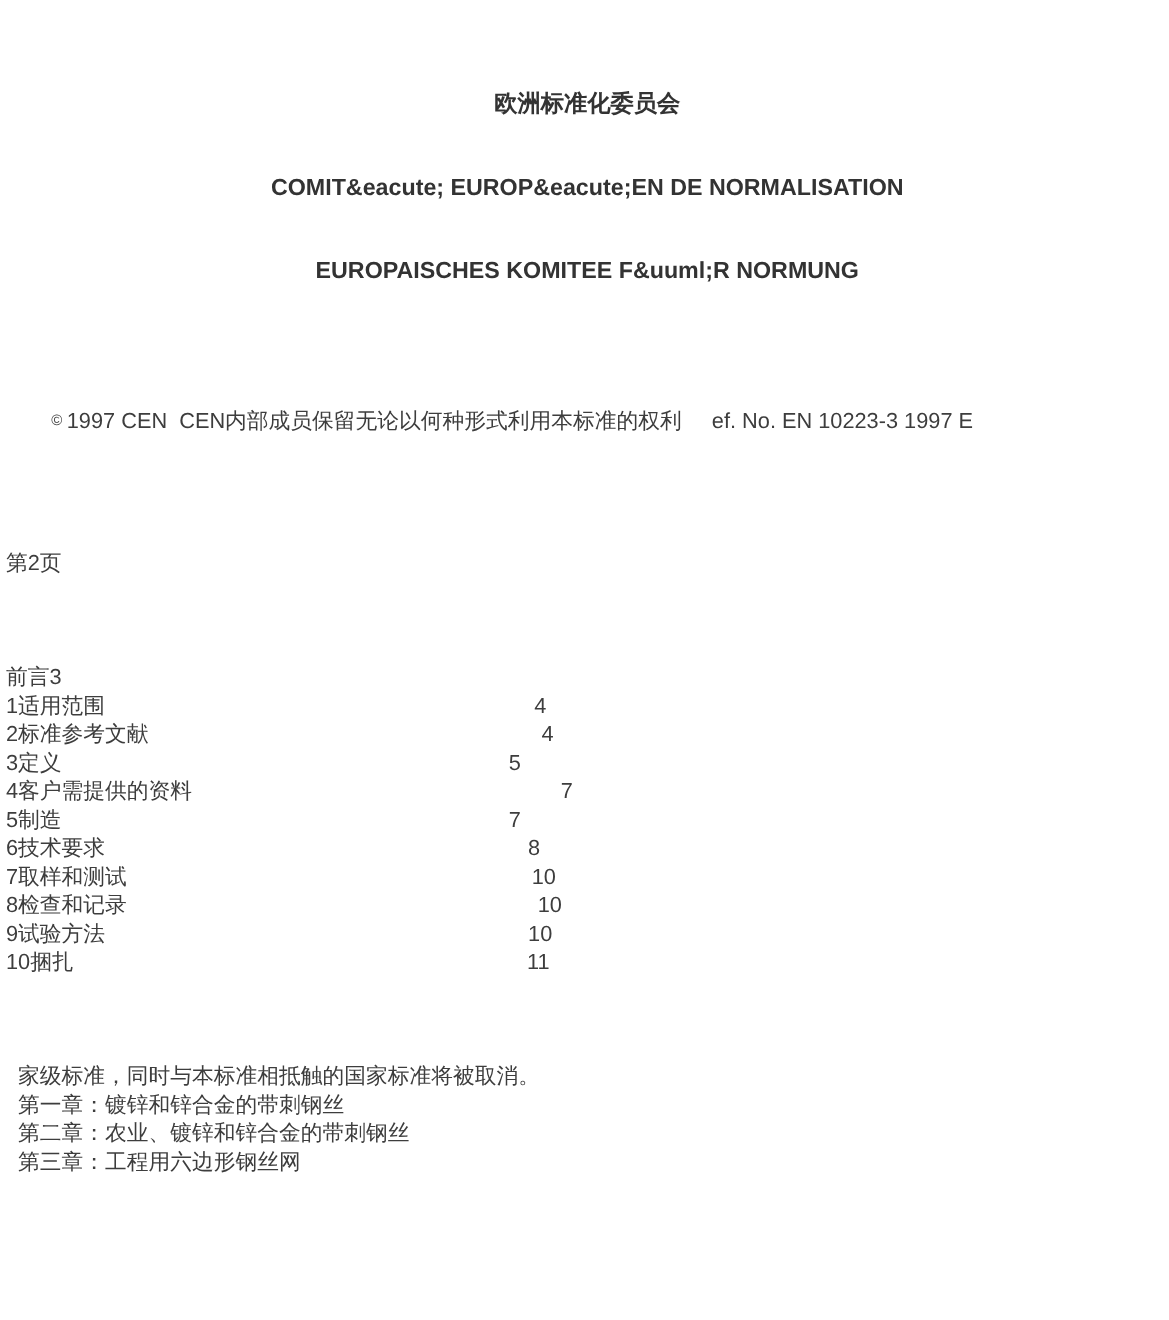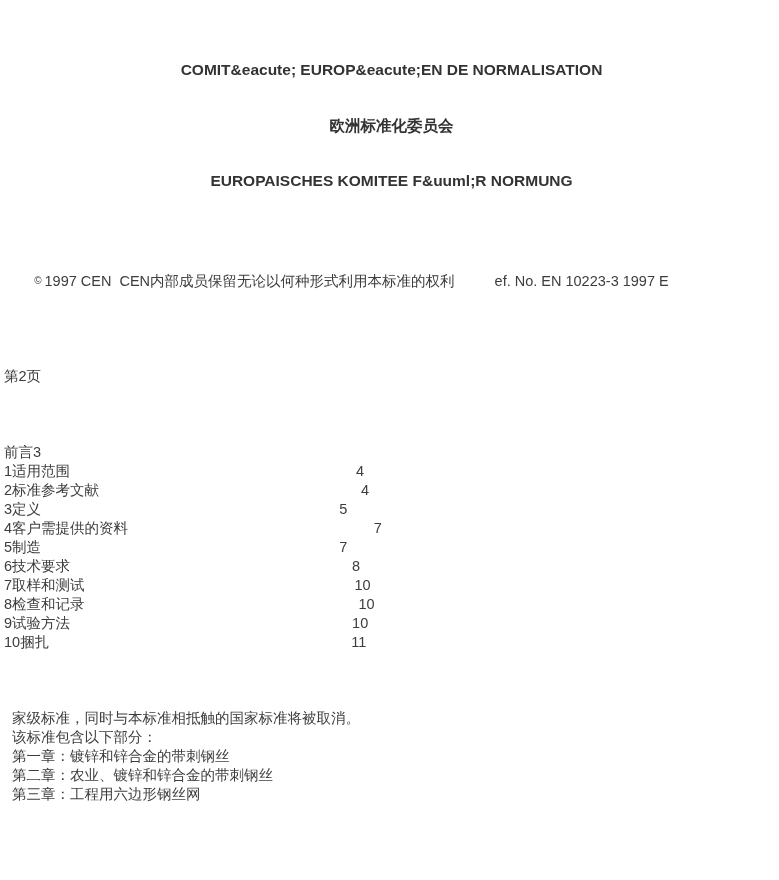--- a/index.html
+++ b/index.html
@@ -6,40 +6,40 @@
   body{
     width:779px;height:880px;overflow:hidden;
     font-family:"Liberation Sans",sans-serif;
     font-size:14.5px;line-height:19px;color:#3d3d3d;
   }
   .doc{padding:4px 0 0 4px;white-space:pre-wrap;}
   .title{text-align:center;font-weight:bold;font-size:15.5px;line-height:17.5px;color:#333;}
   .line{min-height:19px;}
   .copyright{margin-top:5px;padding-left:14px;}
   .csym{font-size:10px;vertical-align:2px;margin-right:3px;}
-  .ref{margin-left:40px;}
+  .ref{margin-left:20px;}
 </style>
 </head>
 <body>
 
 <div class="doc">
 
+  <div class="title">欧洲标准化委员会</div>
   <div class="title">COMIT&amp;eacute; EUROP&amp;eacute;EN DE NORMALISATION</div>
-  <div class="title">欧洲标准化委员会</div>
   <div class="title">EUROPAISCHES KOMITEE F&amp;uuml;R NORMUNG</div>
 
   <div class="line copyright">
     <span class="csym">©</span><span>1997 CEN  CEN内部成员保留无论以何种形式利用本标准的权利</span><span class="ref">ef. No. EN 10223-3 1997 E</span>
   </div>
 
   <div class="line">第2页</div>
 
   <div><div class="line">前言3</div><div class="line">1适用范围                                                                       4</div><div class="line">2标准参考文献                                                                 4</div><div class="line">3定义                                                                          5</div><div class="line">4客户需提供的资料                                                             7</div><div class="line">5制造                                                                          7</div><div class="line">6技术要求                                                                      8</div><div class="line">7取样和测试                                                                   10</div><div class="line">8检查和记录                                                                    10</div><div class="line">9试验方法                                                                      10</div><div class="line">10捆扎                                                                           11</div></div>
 
-  <div><div class="line">  家级标准，同时与本标准相抵触的国家标准将被取消。</div><div class="line">  该标准包含以下部分：</div><div class="line">  第一章：镀锌和锌合金的带刺钢丝</div><div class="line">  第二章：农业、镀锌和锌合金的带刺钢丝</div><div class="line">  第三章：工程用六边形钢丝网</div></div>
+  <div><div class="line">  家级标准，同时与本标准相抵触的国家标准将被取消。</div><div class="line">  第一章：镀锌和锌合金的带刺钢丝</div><div class="line">  第二章：农业、镀锌和锌合金的带刺钢丝</div><div class="line">  第三章：工程用六边形钢丝网</div></div>
 
   
   
 
   
   
 
   
   
 

